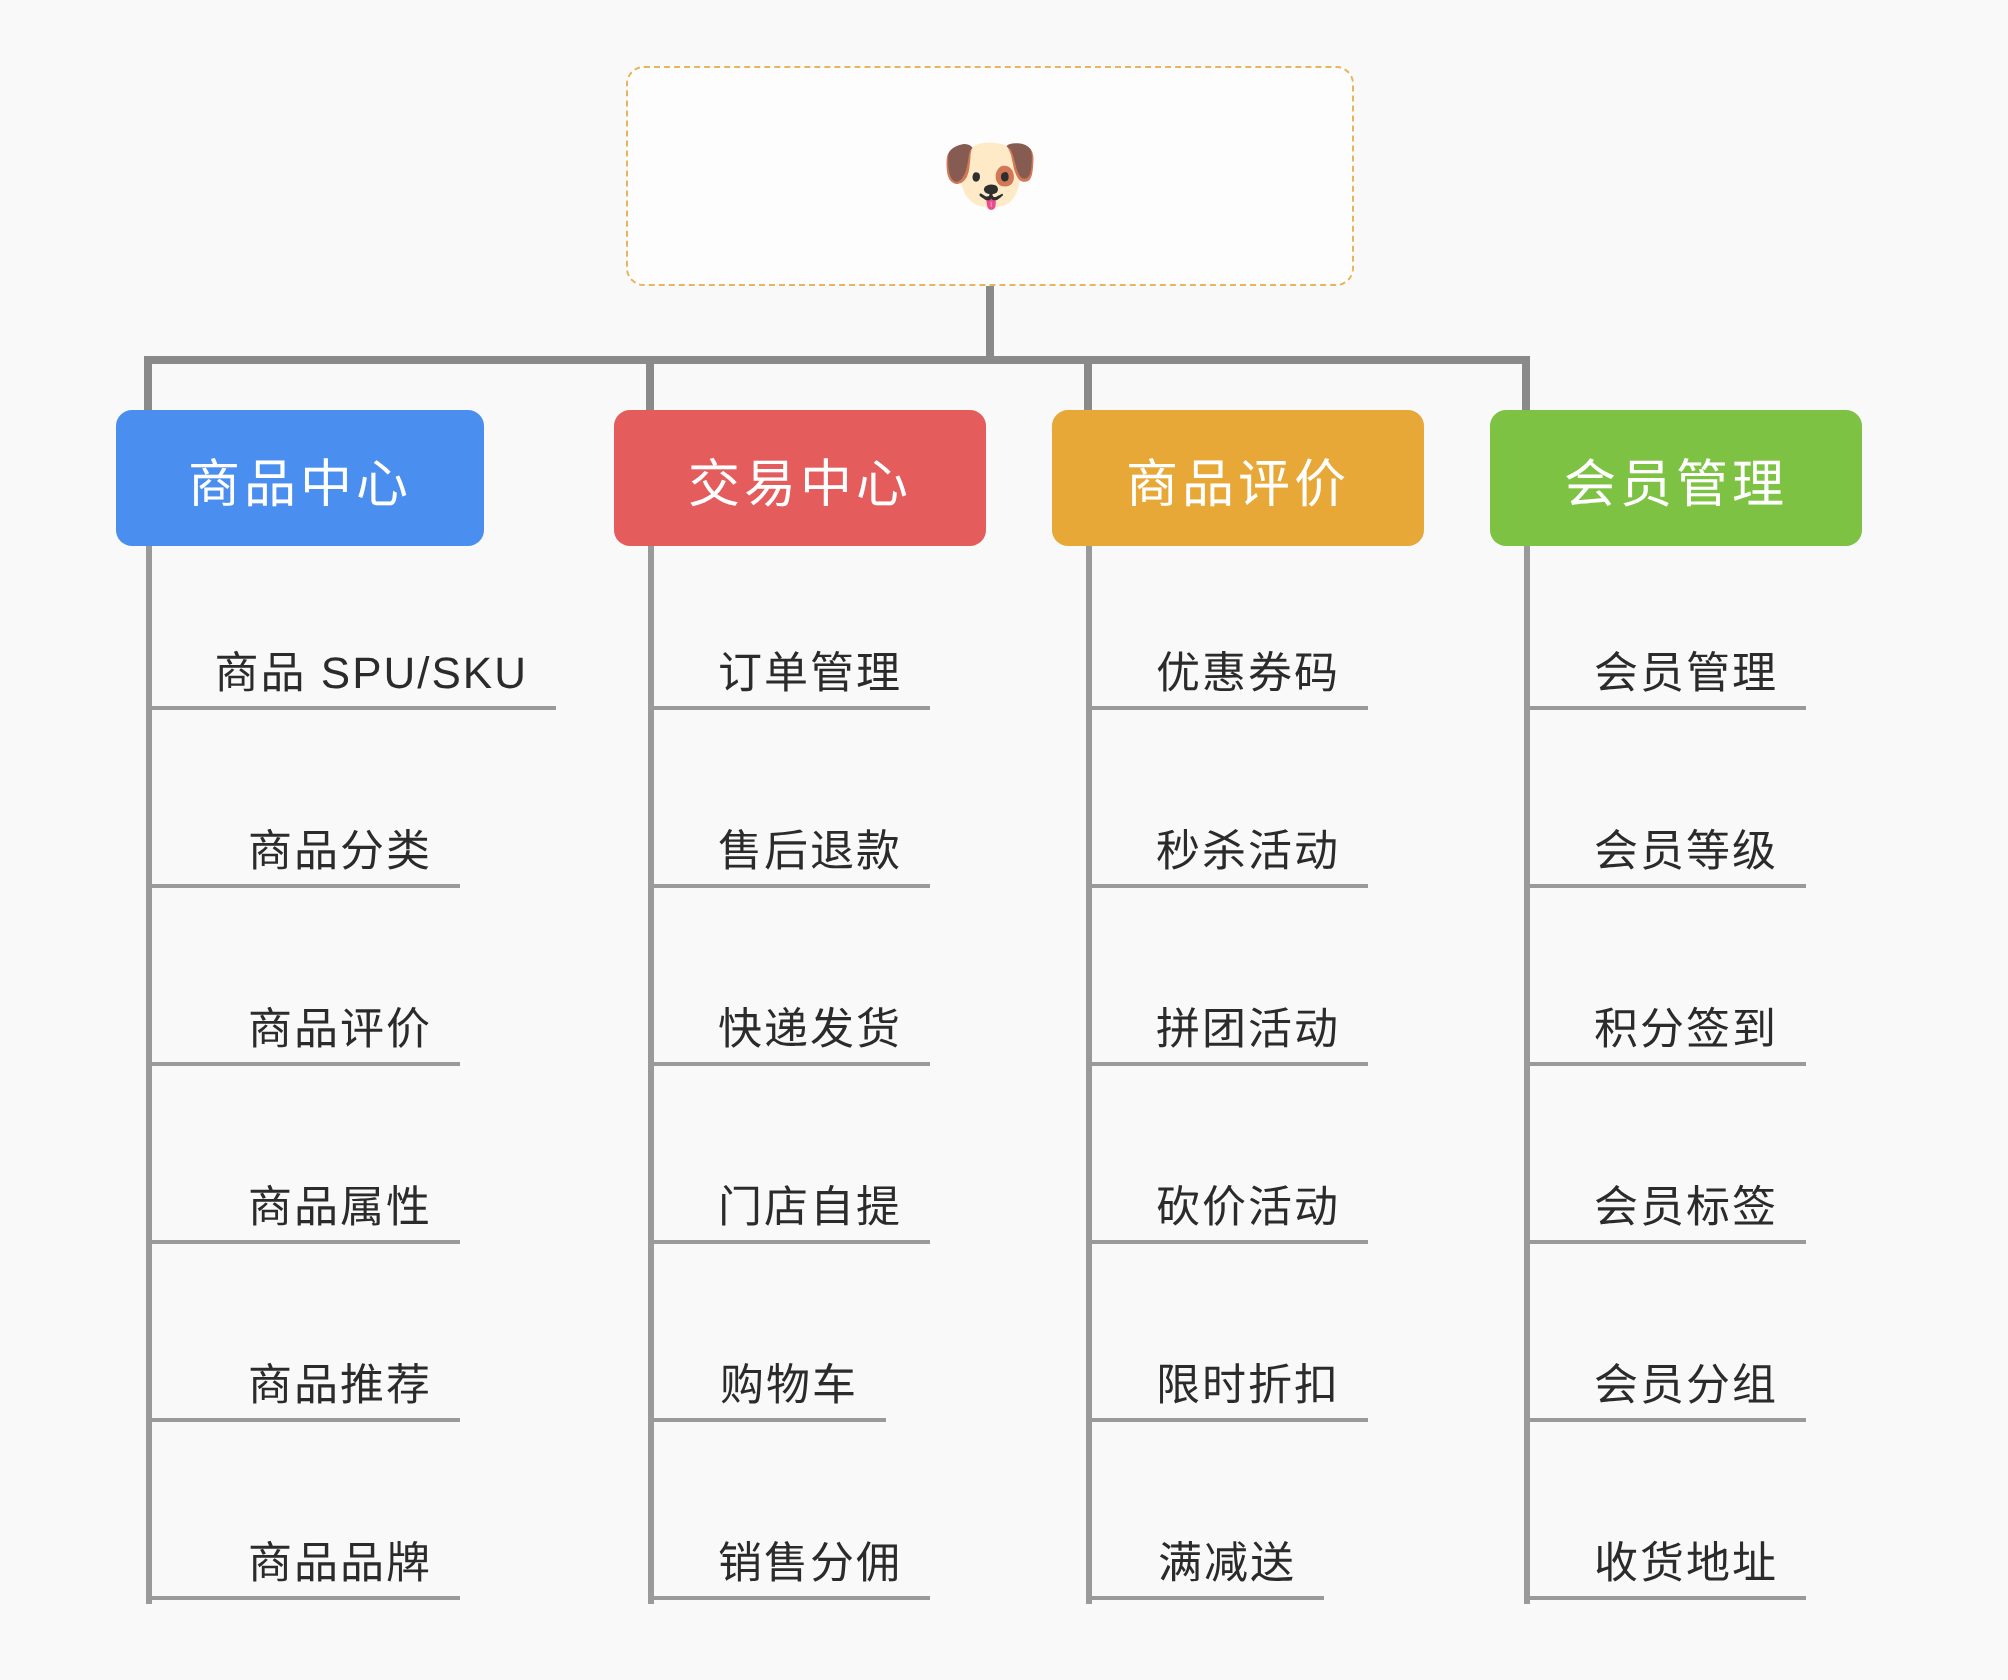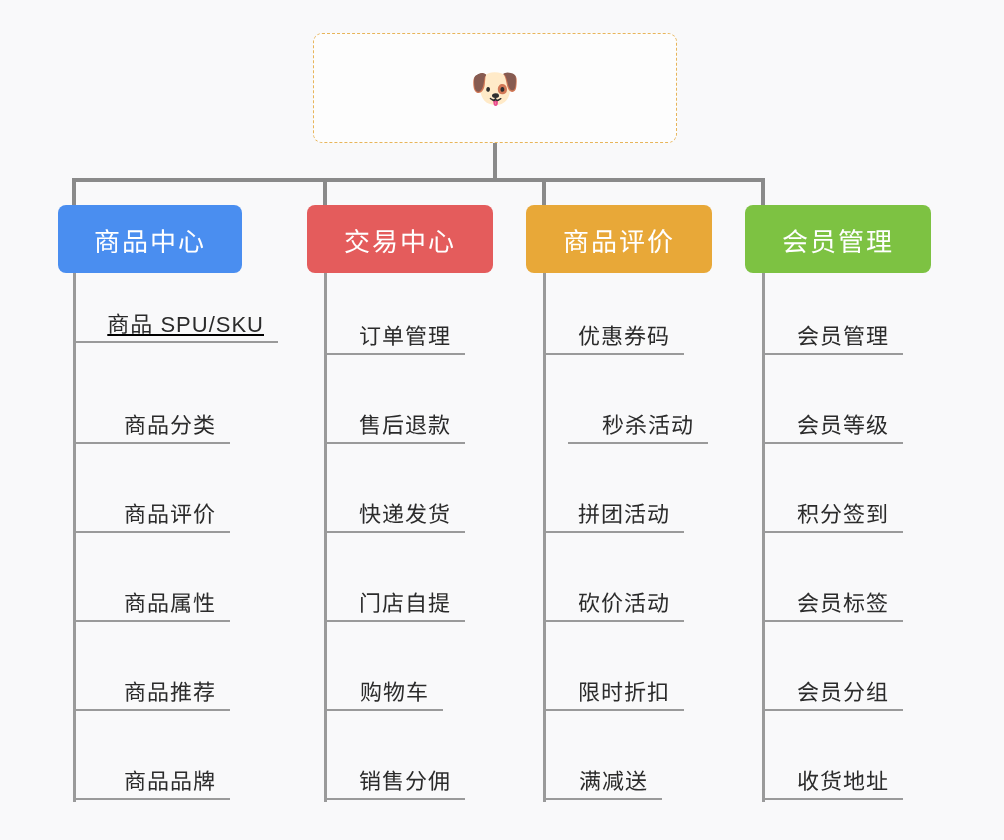--- a/index.html
+++ b/index.html
@@ -112,21 +112,21 @@
   </div>
 
   <div id="graph-layer">
       <div class="line line-v" style="left: 493px; top: 143px; height: 39px; background: rgb(138, 138, 138);"></div>
       <div class="line line-h" style="left: 72px; top: 178px; width: 693px; background: rgb(138, 138, 138);"></div>
       <div class="line line-v" style="left: 72px; top: 178px; height: 31px; background: rgb(138, 138, 138);"></div>
       <div class="cat-box" style="left: 58px; top: 205px; width: 184px; background: rgb(74, 142, 240);">
         <span>商品中心</span>
       </div>
       <div class="spine" style="left: 73px; top: 273px; height: 529px; background: rgb(154, 154, 154);"></div>
-      <div class="leaf" style="left: 74px; top: 295px; width: 204px; border-bottom-color: rgb(154, 154, 154); text-decoration: underline;">
+      <div class="leaf" style="left: 74px; top: 307px; width: 204px; border-bottom-color: rgb(154, 154, 154);">
         <span class="leaf-label">商品 SPU/SKU</span>
       </div>
       <div class="leaf" style="left: 74px; top: 396px; width: 156px; border-bottom-color: rgb(154, 154, 154);">
         <span class="leaf-label">商品分类</span>
       </div>
       <div class="leaf" style="left: 74px; top: 485px; width: 156px; border-bottom-color: rgb(154, 154, 154);">
         <span class="leaf-label">商品评价</span>
       </div>
       <div class="leaf" style="left: 74px; top: 574px; width: 156px; border-bottom-color: rgb(154, 154, 154);">
         <span class="leaf-label">商品属性</span>
@@ -161,21 +161,21 @@
         <span class="leaf-label">销售分佣</span>
       </div>
       <div class="line line-v" style="left: 542px; top: 178px; height: 31px; background: rgb(138, 138, 138);"></div>
       <div class="cat-box" style="left: 526px; top: 205px; width: 186px; background: rgb(232, 168, 56);">
         <span>商品评价</span>
       </div>
       <div class="spine" style="left: 543px; top: 273px; height: 529px; background: rgb(154, 154, 154);"></div>
       <div class="leaf" style="left: 544px; top: 307px; width: 140px; border-bottom-color: rgb(154, 154, 154);">
         <span class="leaf-label">优惠券码</span>
       </div>
-      <div class="leaf" style="left: 544px; top: 396px; width: 140px; border-bottom-color: rgb(154, 154, 154); margin-left: 24px;">
+      <div class="leaf" style="left: 544px; top: 396px; width: 140px; border-bottom-color: rgb(154, 154, 154);">
         <span class="leaf-label">秒杀活动</span>
       </div>
       <div class="leaf" style="left: 544px; top: 485px; width: 140px; border-bottom-color: rgb(154, 154, 154);">
         <span class="leaf-label">拼团活动</span>
       </div>
       <div class="leaf" style="left: 544px; top: 574px; width: 140px; border-bottom-color: rgb(154, 154, 154);">
         <span class="leaf-label">砍价活动</span>
       </div>
       <div class="leaf" style="left: 544px; top: 663px; width: 140px; border-bottom-color: rgb(154, 154, 154);">
         <span class="leaf-label">限时折扣</span>

